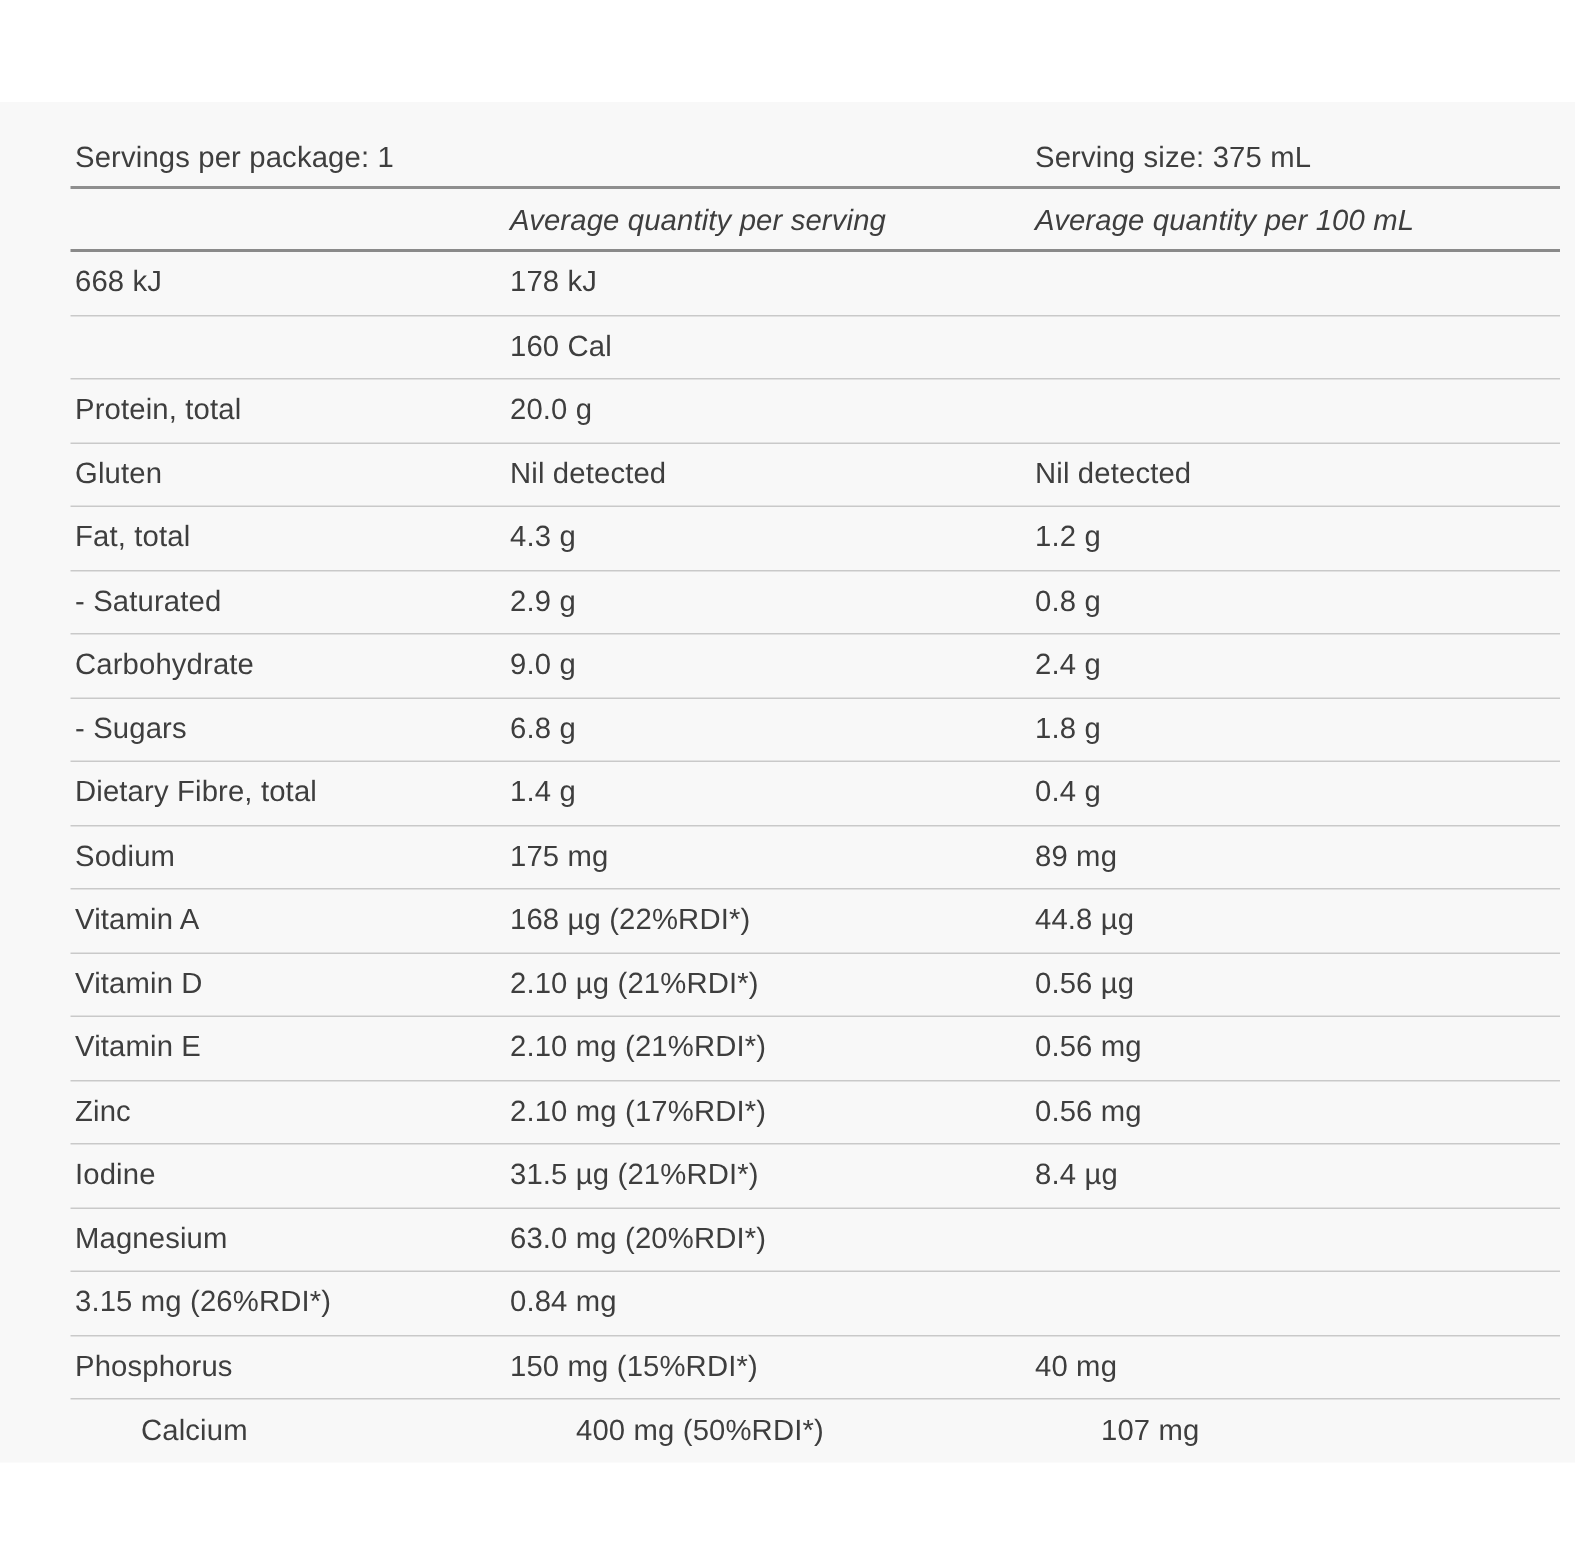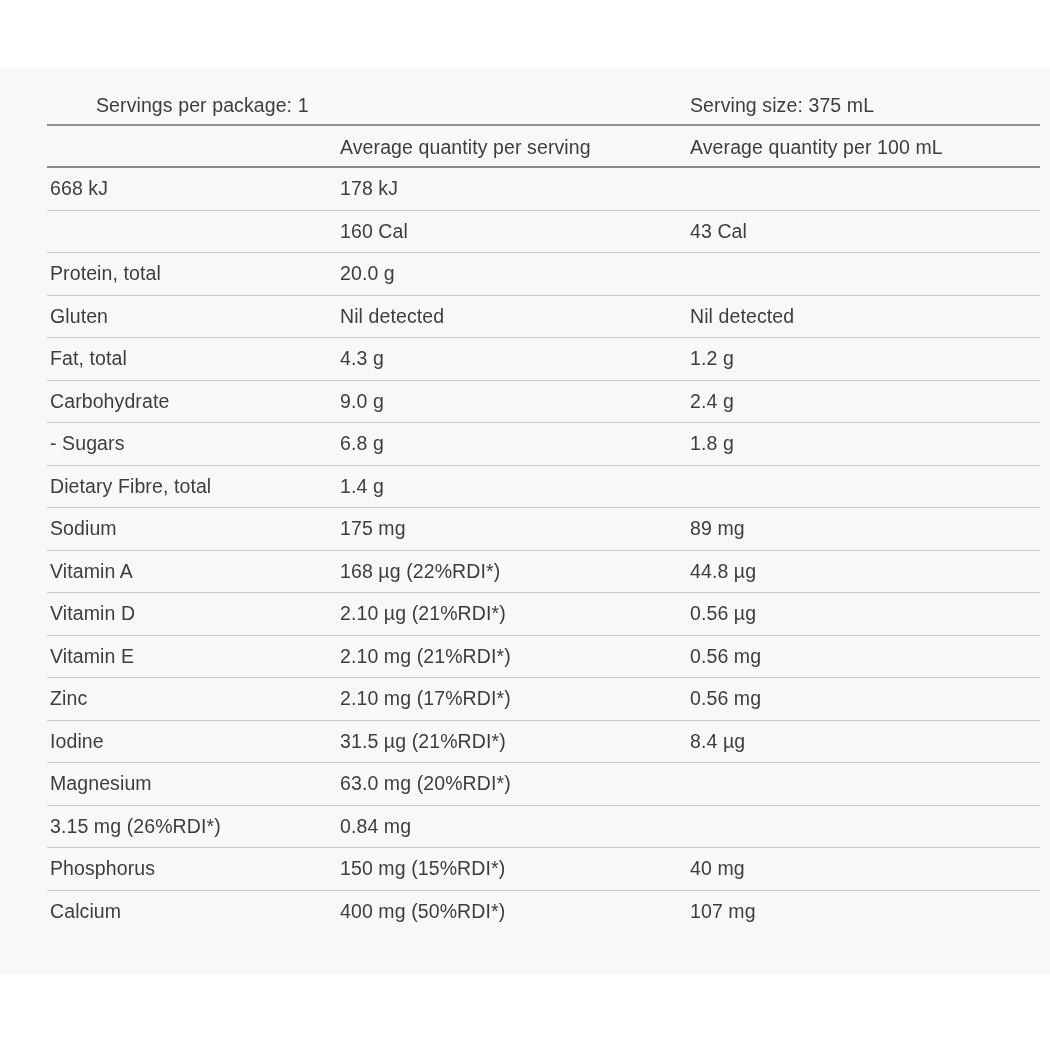--- a/index.html
+++ b/index.html
@@ -22,36 +22,37 @@
   }
   .row {
     display:grid;
     grid-template-columns:290px 350px 1fr;
     align-items:center;
     color:#3e3e3e;
     font-size:19.5px;
     letter-spacing:0.1px;
   }
   .cell { padding-left:3px; white-space:nowrap; }
-  .span2 { grid-column:1 / span 2;margin-left:46px; }
+  .span2 { grid-column:1 / span 2; }
   .toprow {
     height:58px;
     padding-top:18px;
     border-bottom:2px solid #8f8f8f;
   }
   .headrow {
     height:42px;
     padding-top:3px;
     border-bottom:2px solid #8a8a8a;
+    font-style:italic;
   }
   .bodyrow {
     height:42.5px;
     border-bottom:1px solid #c9c9c9;
   }
-  .bodyrow:last-child { border-bottom:none; }
+  .bodyrow:last-child { border-bottom:none;margin-left:44px; }
 </style>
 </head>
 <body>
 
 <div class="panel">
   <div class="table-wrap">
 
     <div class="row toprow">
       <div class="cell span2">Servings per package: 1</div>
       <div class="cell">Serving size: 375 mL</div>
@@ -65,56 +66,61 @@
 
     <div id="rows">
   <div class="row bodyrow">
     <div class="cell">668 kJ</div>
     <div class="cell">178 kJ</div>
   </div>
 
   <div class="row bodyrow">
     <div class="cell"></div>
     <div class="cell">160 Cal</div>
-    <div class="cell">43 Cal</div>
   </div>
 
   <div class="row bodyrow">
     <div class="cell">Protein, total</div>
     <div class="cell">20.0 g</div>
   </div>
 
   <div class="row bodyrow">
     <div class="cell">Gluten</div>
     <div class="cell">Nil detected</div>
     <div class="cell">Nil detected</div>
   </div>
 
   <div class="row bodyrow">
     <div class="cell">Fat, total</div>
     <div class="cell">4.3 g</div>
     <div class="cell">1.2 g</div>
   </div>
 
+  <div class="row bodyrow">
+    <div class="cell">- Saturated</div>
+    <div class="cell">2.9 g</div>
+    <div class="cell">0.8 g</div>
+  </div>
 
   <div class="row bodyrow">
     <div class="cell">Carbohydrate</div>
     <div class="cell">9.0 g</div>
     <div class="cell">2.4 g</div>
   </div>
 
   <div class="row bodyrow">
     <div class="cell">- Sugars</div>
     <div class="cell">6.8 g</div>
     <div class="cell">1.8 g</div>
   </div>
 
   <div class="row bodyrow">
     <div class="cell">Dietary Fibre, total</div>
     <div class="cell">1.4 g</div>
+    <div class="cell">0.4 g</div>
   </div>
 
   <div class="row bodyrow">
     <div class="cell">Sodium</div>
     <div class="cell">175 mg</div>
     <div class="cell">89 mg</div>
   </div>
 
   <div class="row bodyrow">
     <div class="cell">Vitamin A</div>

